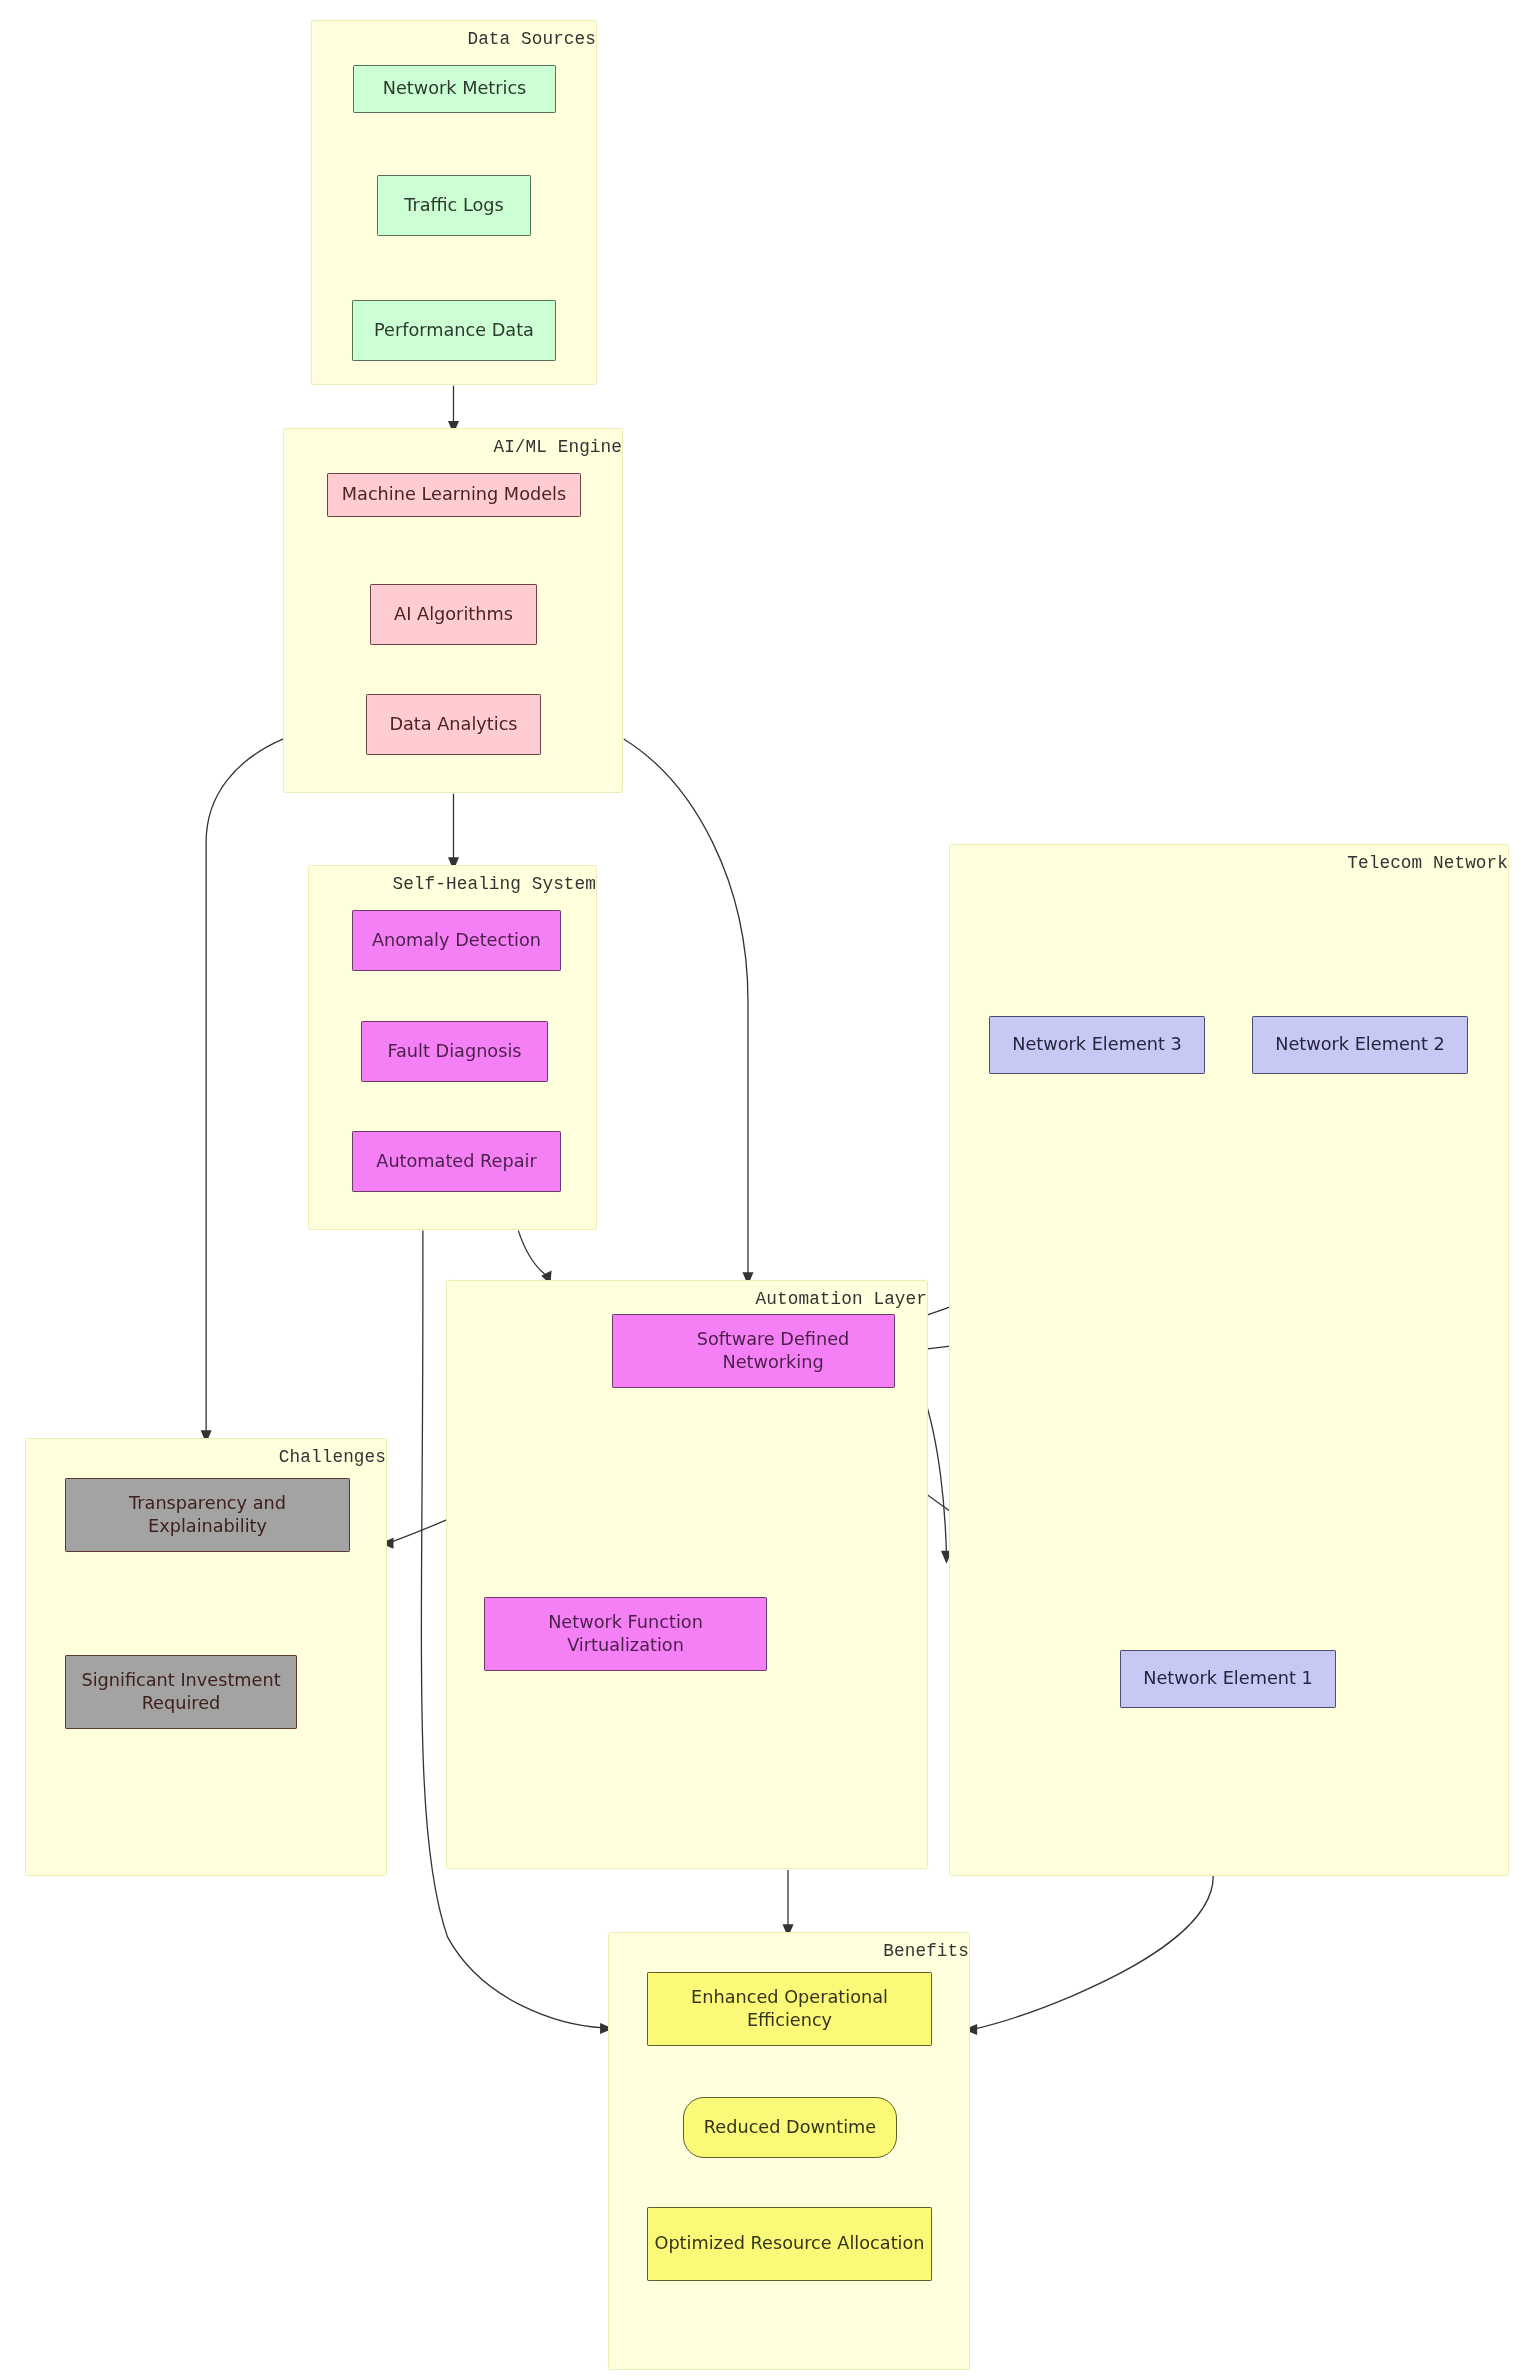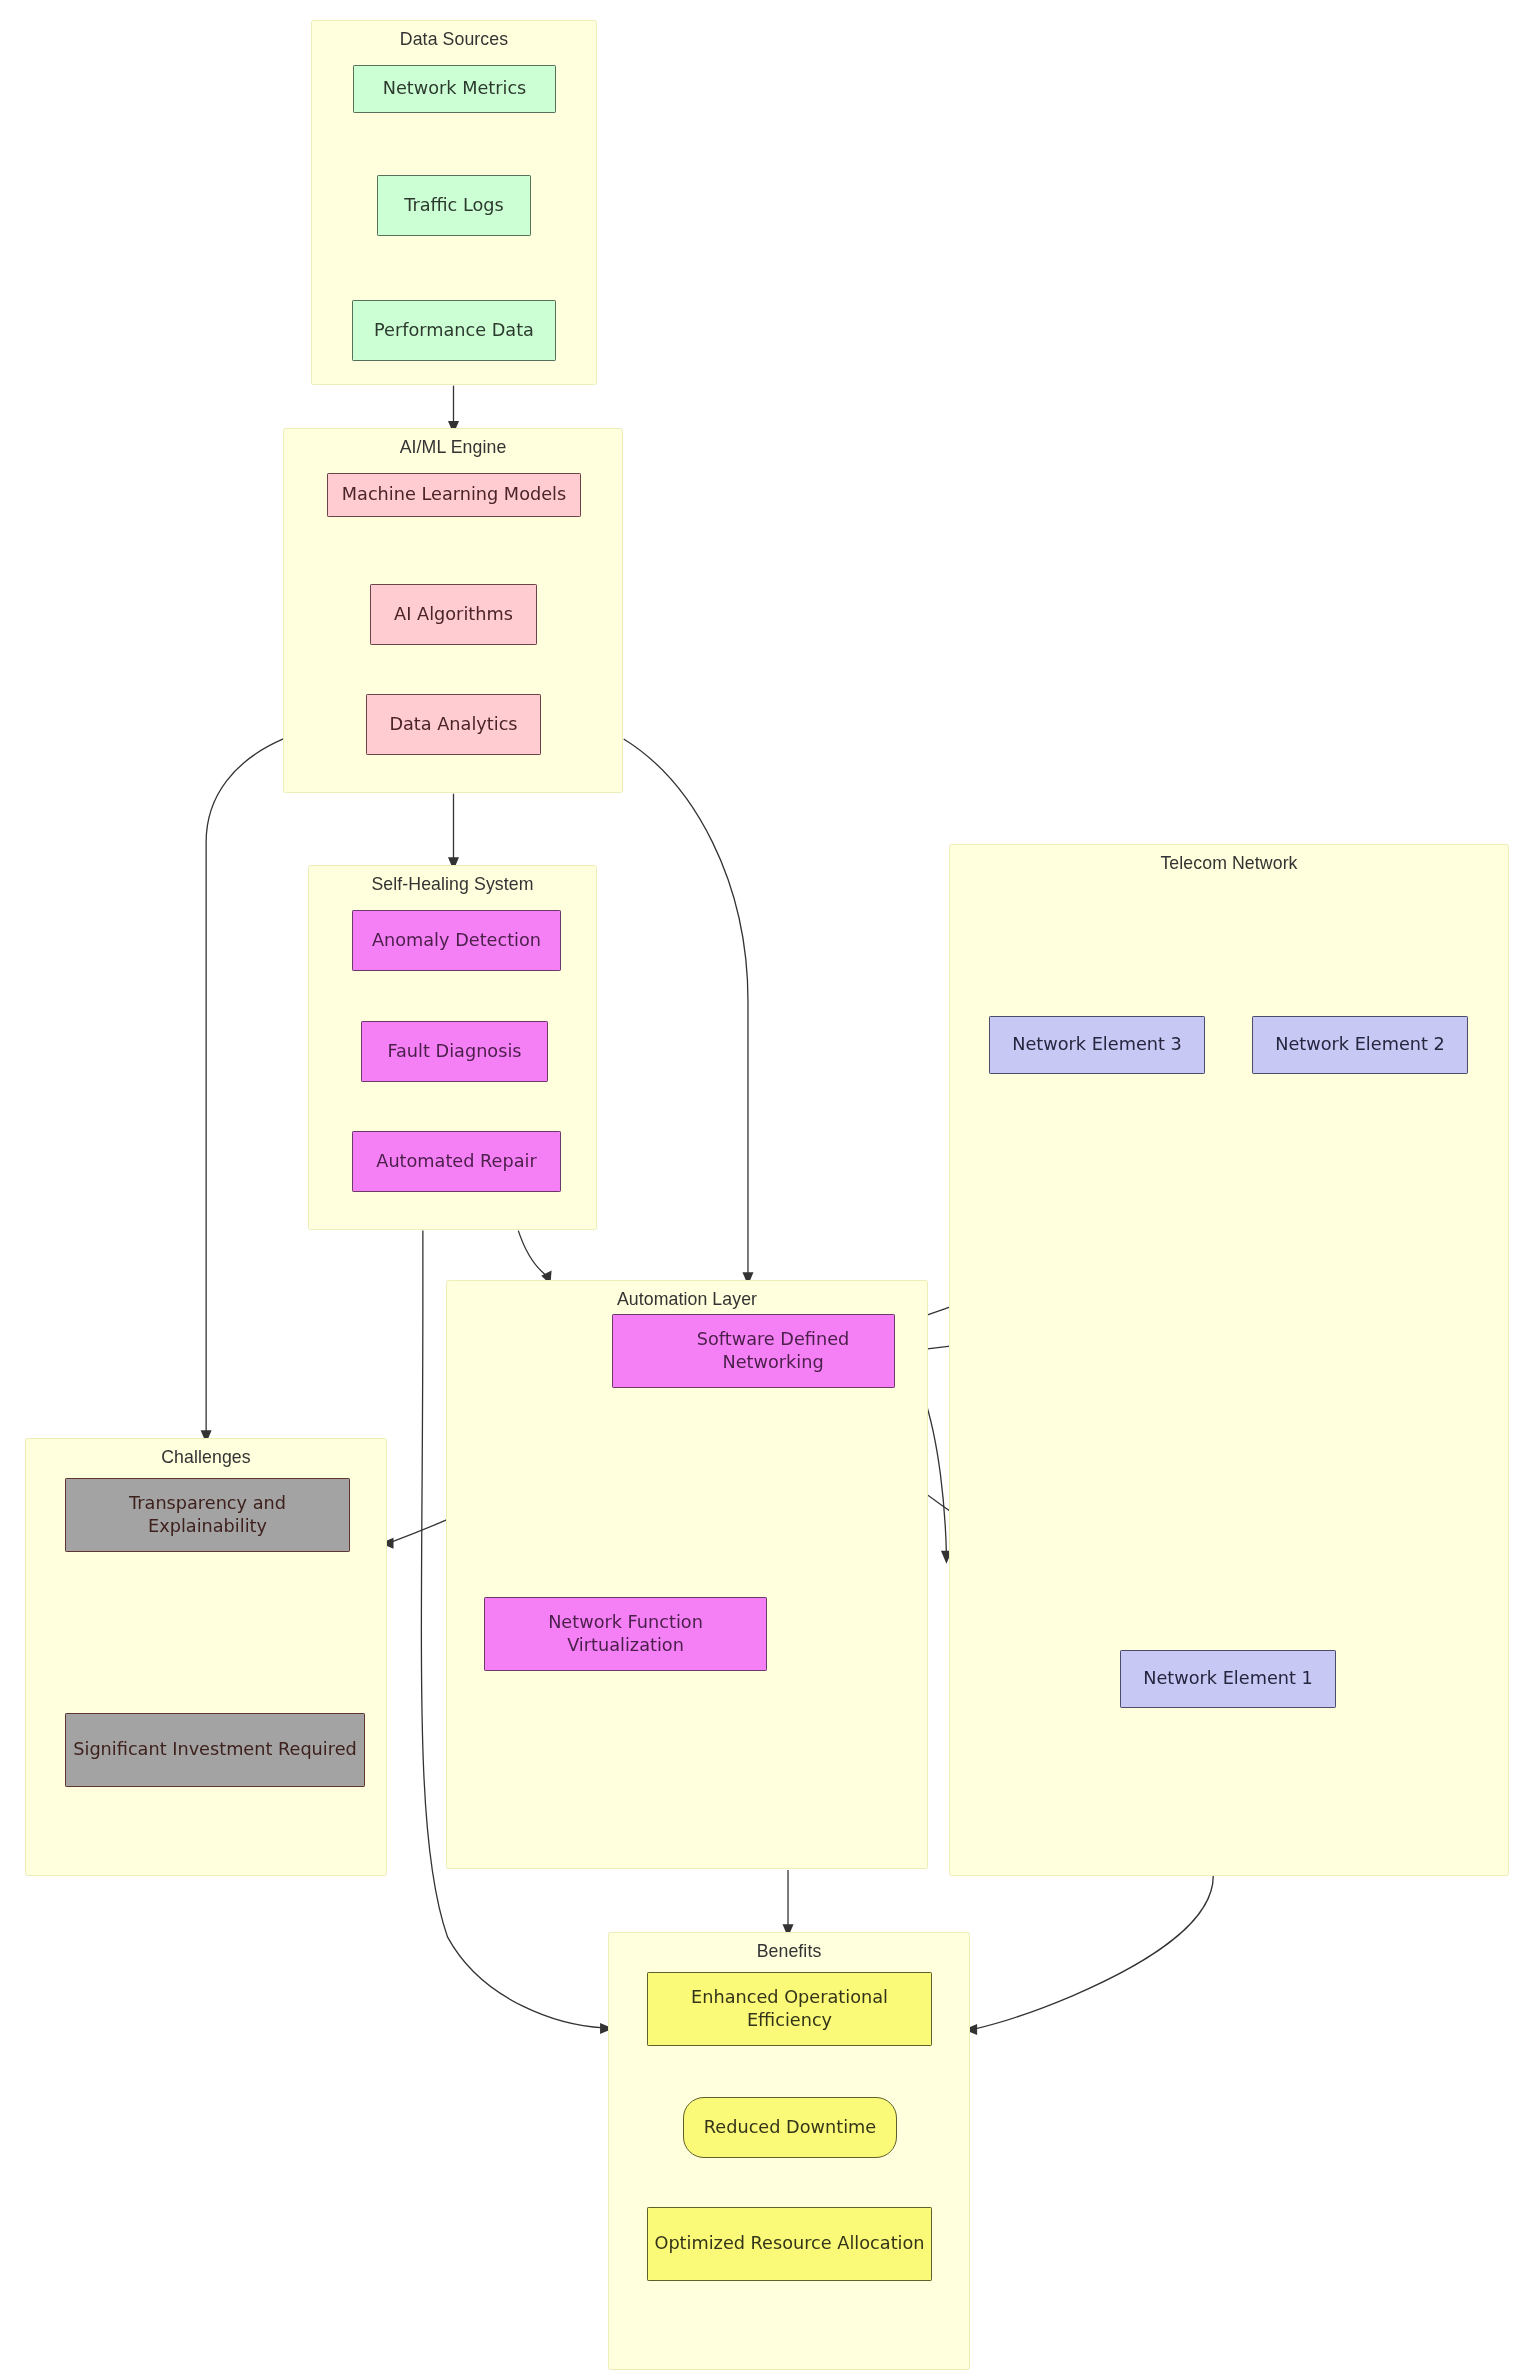--- a/index.html
+++ b/index.html
@@ -33,24 +33,24 @@
     border: 1.2px solid #EDEDB8;
     border-radius: 2.4px;
     box-sizing: border-box;
     z-index: 2;
   }
   .cluster-title {
     position: absolute;
     left: 0;
     right: 0;
     top: 8.2px;
-    text-align: center;
+    text-align: right;
     font-size: 17.7px;
     color: #333333;
-    font-family: Liberation Sans, sans-serif;
+    font-family: Liberation Mono, monospace;
     letter-spacing: 0.1px;
   }
   .node {
     position: absolute;
     box-sizing: border-box;
     display: flex;
     align-items: center;
     justify-content: center;
     text-align: center;
     font-size: 17.7px;
@@ -192,18 +192,18 @@
     <div class="node node-pink" style="left: 366px; top: 694px; width: 175px; height: 61px;">Data Analytics</div>
     <div class="node node-magenta" style="left: 352px; top: 910px; width: 209px; height: 61px;">Anomaly Detection</div>
     <div class="node node-magenta" style="left: 361px; top: 1021px; width: 187px; height: 61px;">Fault Diagnosis</div>
     <div class="node node-magenta" style="left: 352px; top: 1131px; width: 209px; height: 61px;">Automated Repair</div>
     <div class="node node-blue" style="left: 989px; top: 1016px; width: 216px; height: 58px;">Network Element 3</div>
     <div class="node node-blue" style="left: 1252px; top: 1016px; width: 216px; height: 58px;">Network Element 2</div>
     <div class="node node-blue" style="left: 1120px; top: 1614px; width: 216px; height: 58px; margin-top: 36px;">Network Element 1</div>
     <div class="node node-magenta" style="left: 612px; top: 1314px; width: 283px; height: 74px; padding-left: 45px;">Software Defined Networking</div>
     <div class="node node-magenta" style="left: 484px; top: 1597px; width: 283px; height: 74px;">Network Function Virtualization</div>
     <div class="node node-salmon" style="left: 65px; top: 1478px; width: 285px; height: 74px;">Transparency and Explainability</div>
-    <div class="node node-salmon" style="left: 65px; top: 1713px; width: 300px; height: 74px;">Significant Investment Required</div>
+    <div class="node node-salmon" style="left: 65px; top: 1655px; width: 232px; height: 74px;">Significant Investment Required</div>
     <div class="node node-yellow" style="left: 647px; top: 1972px; width: 285px; height: 74px;">Enhanced Operational Efficiency</div>
     <div class="node node-yellow" style="left: 683px; top: 2097px; width: 214px; height: 61px; border-radius: 21px;">Reduced Downtime</div>
     <div class="node node-yellow" style="left: 647px; top: 2207px; width: 285px; height: 74px;">Optimized Resource Allocation</div>
   </div>
 
 
 </body></html>

